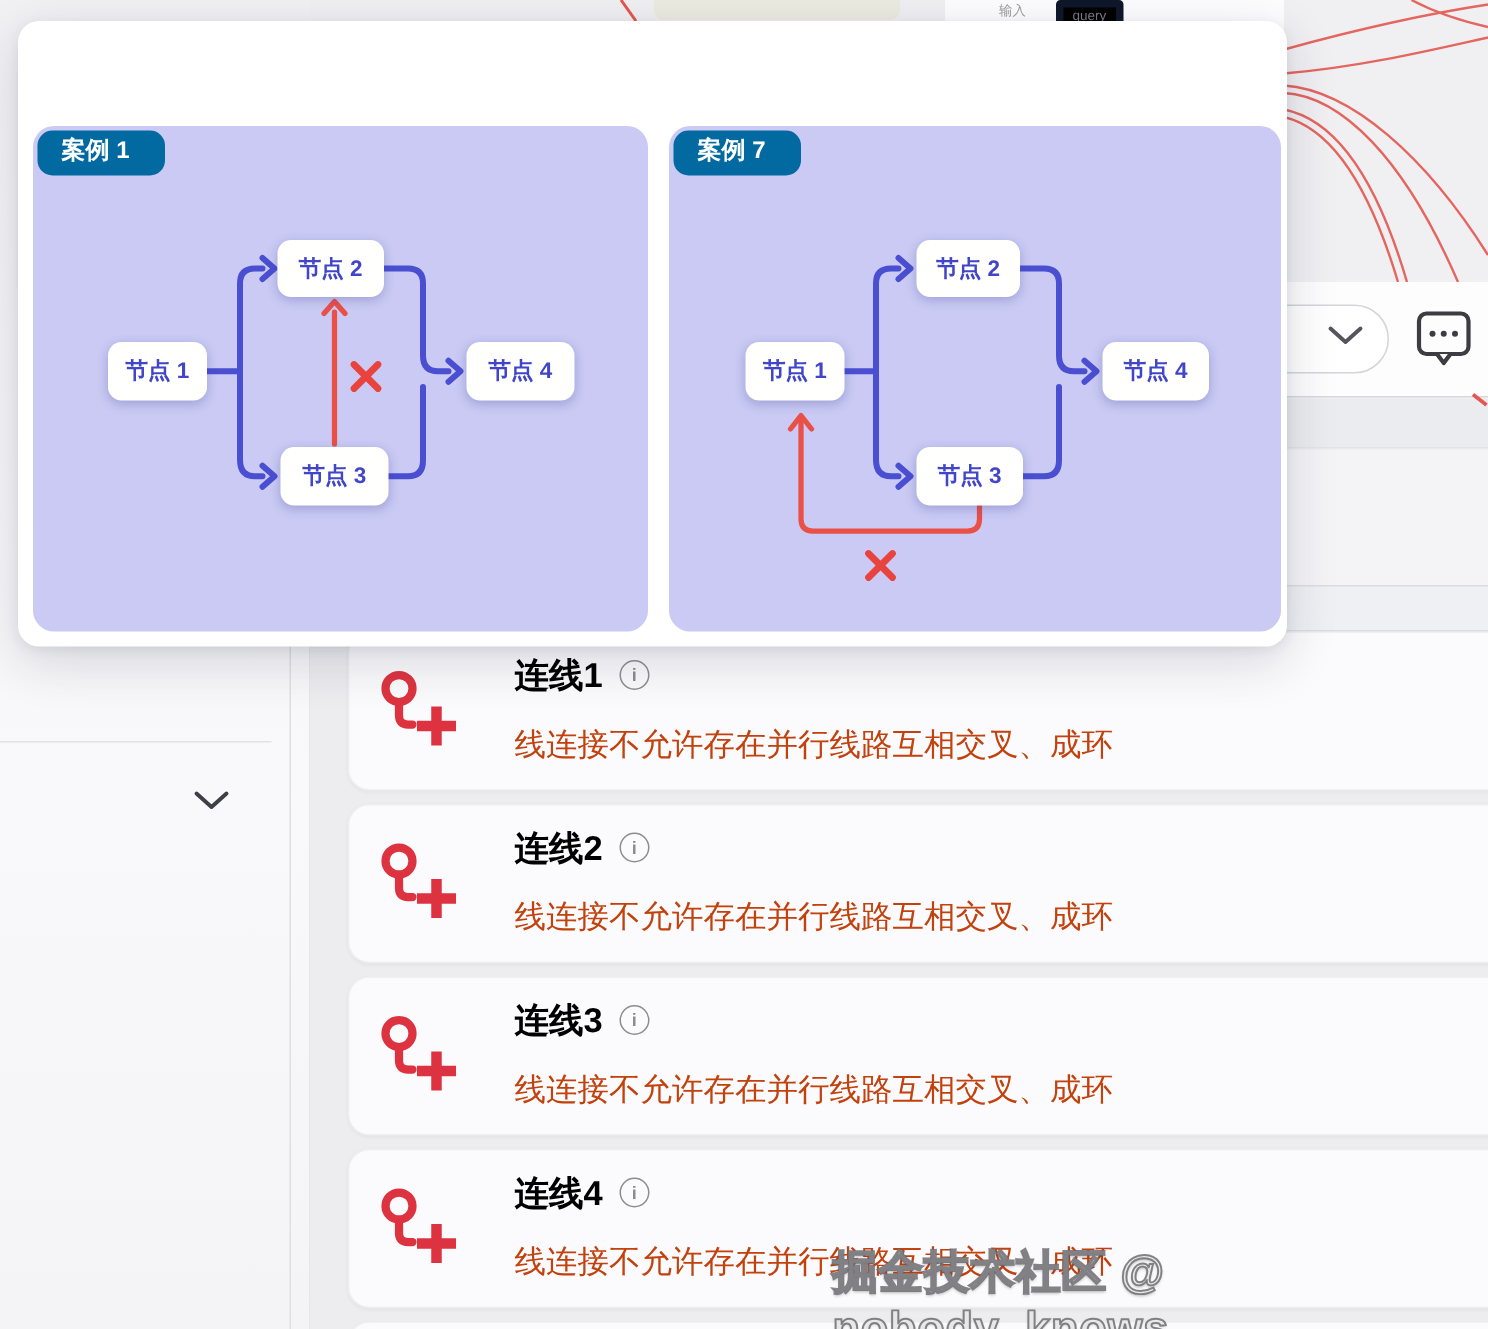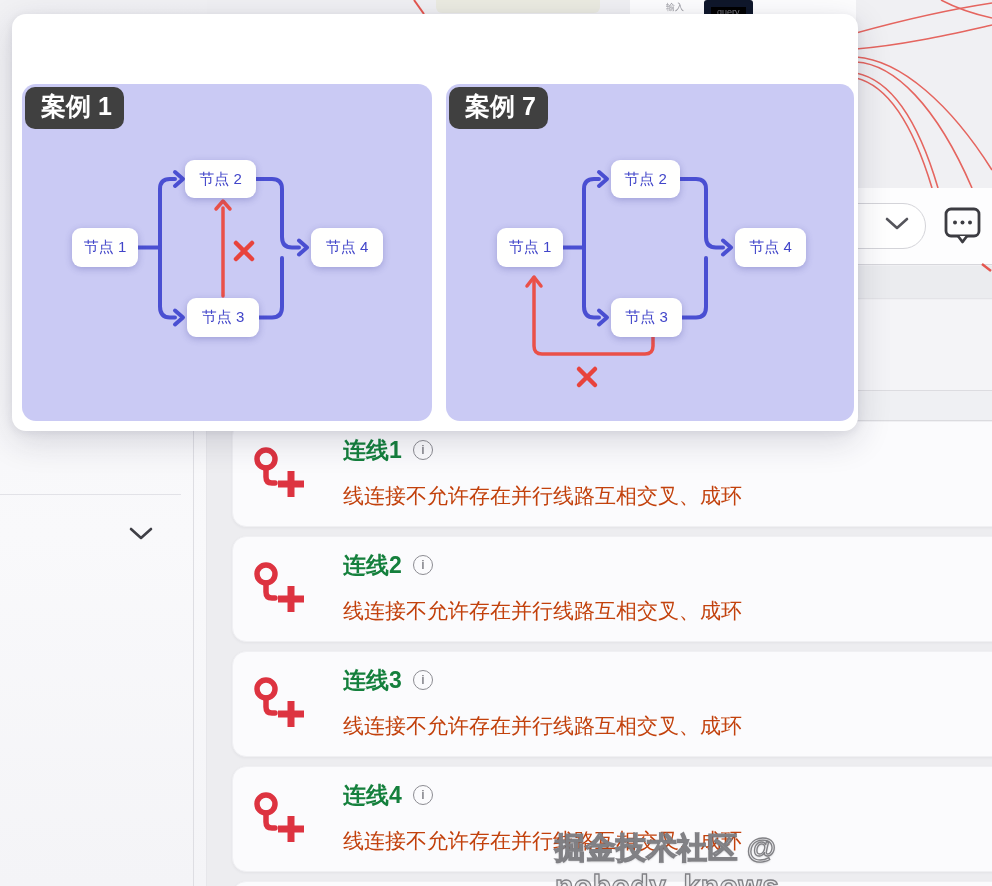--- a/index.html
+++ b/index.html
@@ -12,21 +12,21 @@
     background:linear-gradient(#f1f1f4 0%, #f9f9fb 60%, #f4f4f7 100%); }
   .left-divider { position:absolute; left:0; top:494px; width:181px; height:1px; background:#e2e2e7; }
   .vline-1 { position:absolute; left:193px; top:422px; width:1px; height:464px; background:#dedee3; }
   .vline-2 { position:absolute; left:206px; top:422px; width:1px; height:464px; background:#e7e7eb; }
 
   .top-strip-beige { position:absolute; left:436px; top:0; width:164px; height:13px;
     background:#ebebe1; border-radius:0 0 6px 6px; }
   .top-strip-white { position:absolute; left:630px; top:0; width:228px; height:32px; background:#fdfdfe; }
   .query-frag { position:absolute; left:36px; top:1px; font-size:9px; color:#9a9aa0; }
   .query-chip { position:absolute; left:74px; top:0; font-size:9px; color:#7a7a82;
-    background:#000000; border:7px solid #0f172a; border-radius:3px; padding:0 6px 1px 6px; }
+    background:#000000; border:5px solid #0f172a; border-radius:3px; padding:0 6px 1px 6px; }
   .red-tick-top { position:absolute; left:410px; top:0; width:20px; height:14px; }
   .fan-bg { position:absolute; left:856px; top:0; width:136px; height:188px; background:#f0f0f3; }
   .fan-bg svg { position:absolute; left:0; top:0; }
   .red-tick-right { position:absolute; left:980px; top:260px; width:12px; height:12px; }
 
   .toolbar-row { position:absolute; left:200px; top:187px; width:792px; height:78px;
     background:#fdfdfe; border-top:1px solid #e1e1e6; border-bottom:1px solid #d7d7dc; }
   .pill-select { position:absolute; left:640px; top:203px; width:286px; height:46px;
     background:#ffffff; border:1.5px solid #d4d4d9; border-radius:23px; }
   .chevron-pill { position:absolute; left:883px; top:215px; }
@@ -39,42 +39,42 @@
 
   .panel-chevron { position:absolute; left:128px; top:526px; }
 
   
   .card { position:absolute; left:232px; width:778px; height:106px;
     background:#fbfbfd; border:1px solid #f0f0f3; border-radius:14px;
     box-shadow:0 1px 3px rgba(40,40,60,0.05); z-index:2; }
   .conn-icon { position:absolute; left:19px; top:24px; width:58px; height:58px; display:block; }
   .card-body { position:absolute; left:110px; top:13px; }
   .card-title-row { display:flex; align-items:center; gap:11px; height:30px; }
-  .card-title { font-size:23px; font-weight:700; color:#15803d;text-align:center; }
+  .card-title { font-size:23px; font-weight:700; color:#000000;text-align:center; }
   .info-icon { width:20px; height:20px; border:1.6px solid #8c8c92; border-radius:50%;
     display:flex; align-items:center; justify-content:center;
     font-size:12px; font-weight:700; color:#8c8c92; font-style:normal; }
   .info-icon i { font-style:normal; }
   .card-msg { margin-top:17px; font-size:21px; color:#c2410c; }
 
   
   .popup { position:absolute; left:12px; top:14px; width:846px; height:417px;
     background:#ffffff; border-radius:14px; z-index:5;
     box-shadow:0 10px 34px rgba(30,30,60,0.16), 0 2px 8px rgba(30,30,60,0.08); }
   .popup-title { position:absolute; left:11px; top:22px; width:820px;
     font-size:28px; font-weight:600; color:#212126; letter-spacing:0.5px; }
   .case-panel { position:absolute; top:70px; height:337px; background:#cacaf4; border-radius:14px; }
   .case-panel.one { left:10px;  width:410px; }
   .case-panel.two { left:434px; width:408px; }
-  .case-badge { position:absolute; left:3px; top:3px; background:#404040; color:#ffffff;
-    font-size:25px; font-weight:700; padding:3px 12px 6px 16px; border-radius:10px; }
+  .case-badge { position:absolute; left:3px; top:3px; background:#0369a1; color:#ffffff;
+    font-size:16px; font-weight:700; padding:3px 24px 6px 16px; border-radius:10px; }
   .diagram { position:absolute; left:0; top:0; }
   .node { position:absolute; background:#fffffe; border-radius:9px;
     box-shadow:0 2px 7px rgba(60,60,150,0.30); display:flex; align-items:center; justify-content:center;
-    color:#4145c9; font-weight:400; font-size:15px; }
+    color:#4145c9; font-weight:700; font-size:15px; }
 
   
   .watermark { position:absolute; left:555px; top:828px; width:437px; z-index:6;
     font-size:30px; font-weight:700; letter-spacing:0.5px;
     color:rgba(236,236,238,0.92);
     -webkit-text-stroke:1.3px rgba(110,110,115,0.85);
     text-shadow:0 1px 2px rgba(60,60,65,0.35); }
 </style>
 </head>
 <body>

